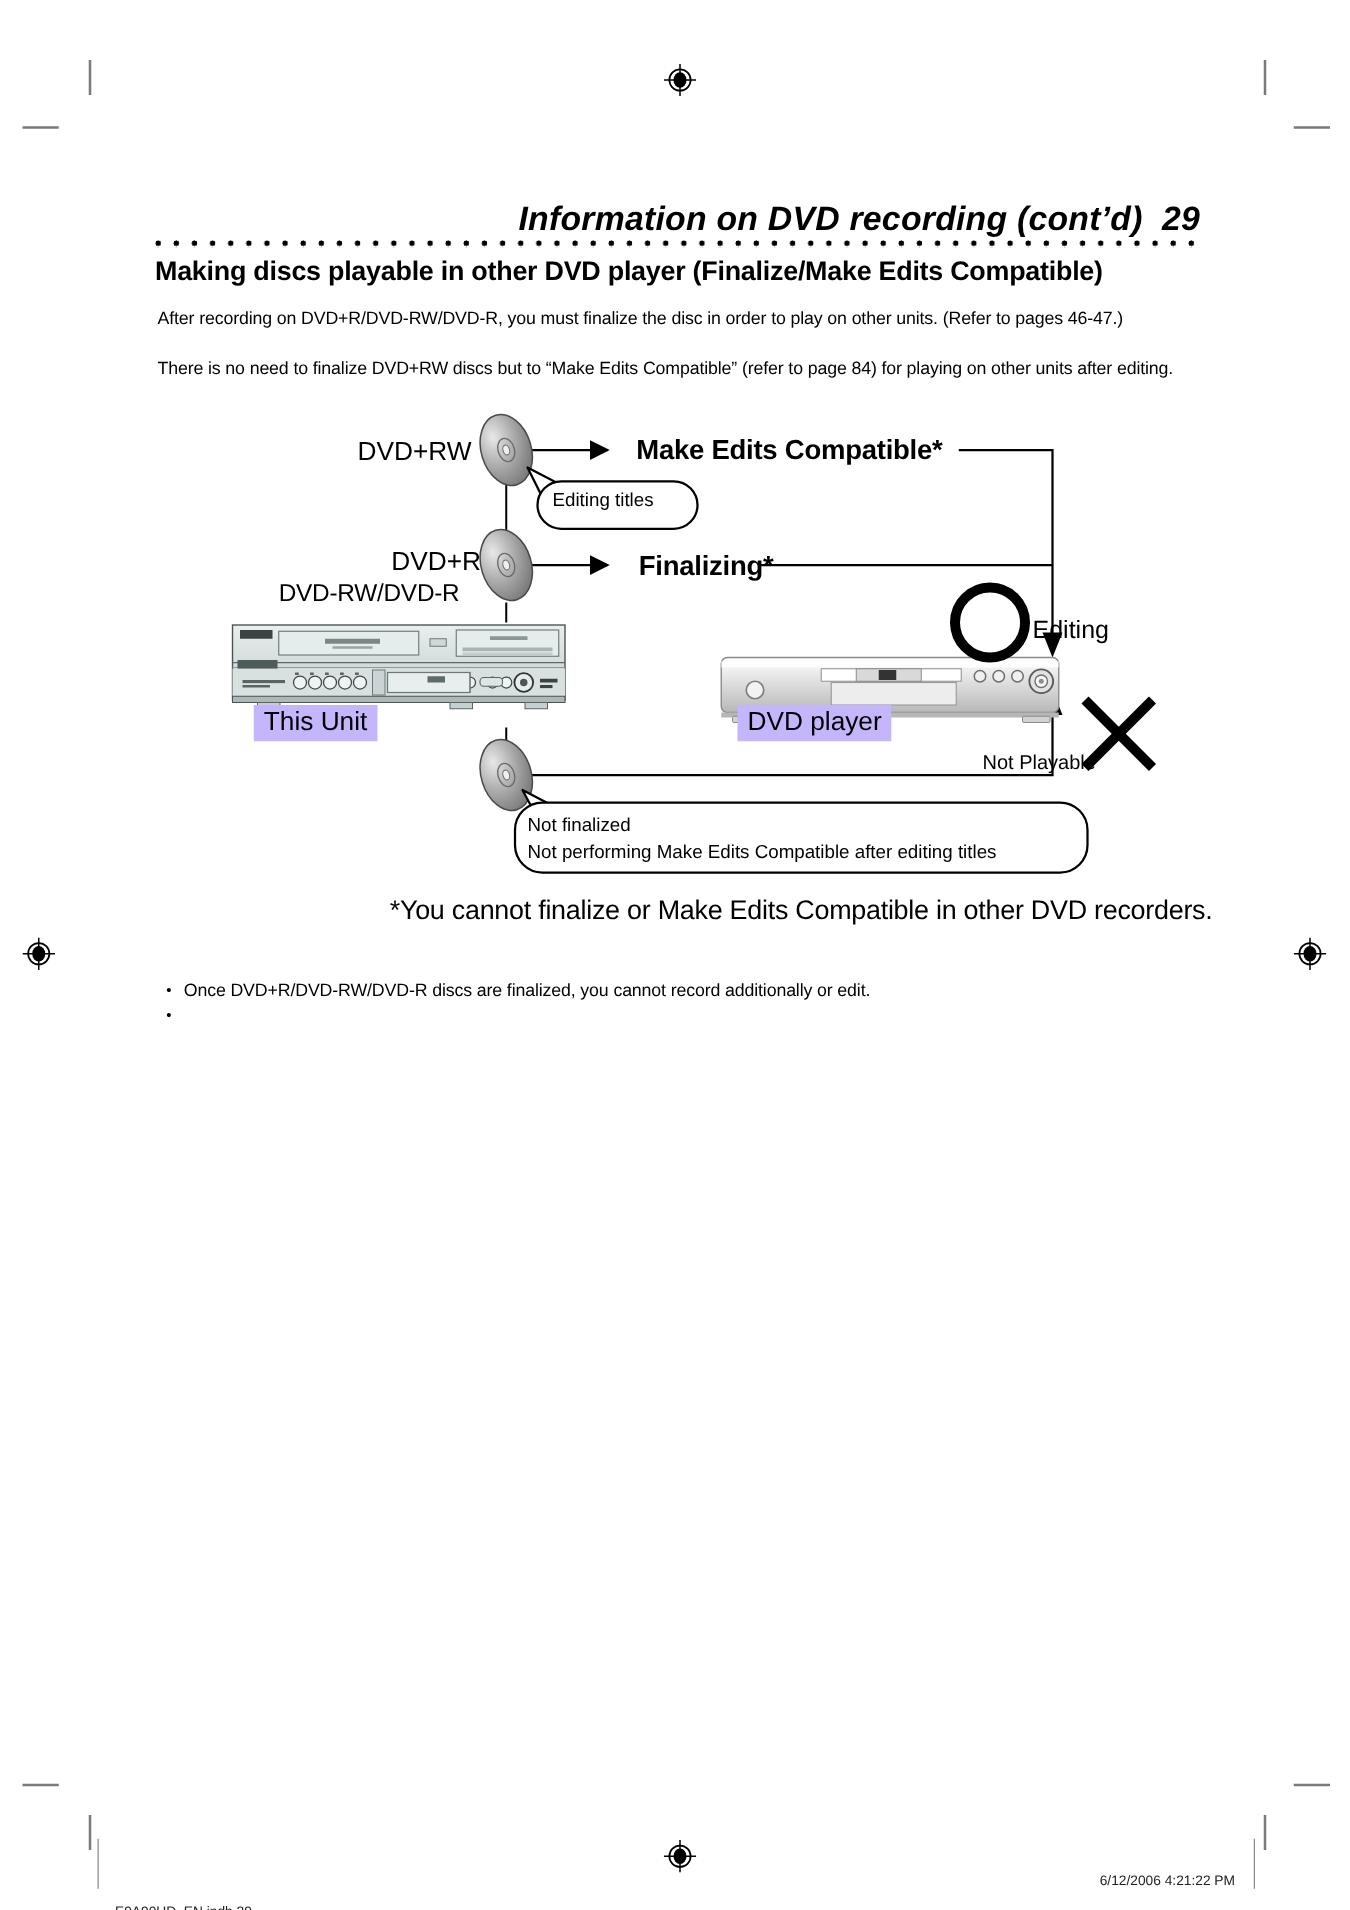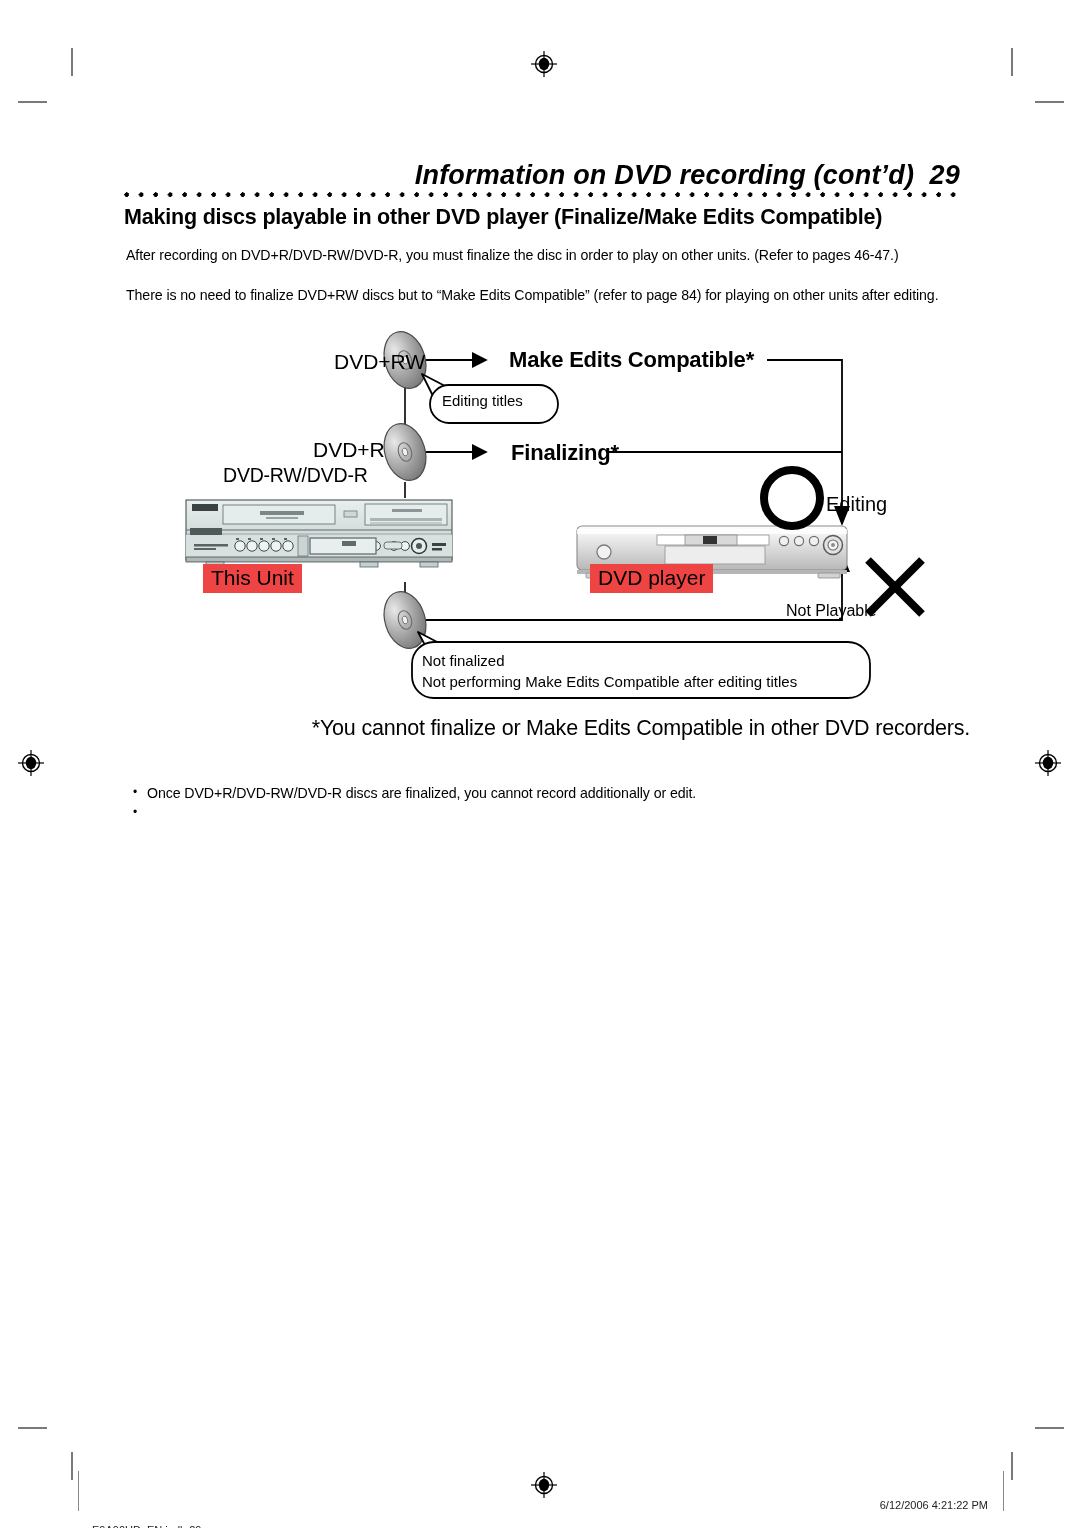--- a/index.html
+++ b/index.html
@@ -84,31 +84,31 @@
   }
   .diagram svg { display: block; }
 
   .dlabel {
     position: absolute;
     font-size: 21px;
     white-space: nowrap;
   }
   .dlabel.bold { font-weight: bold; font-size: 22px; letter-spacing: -0.2px; }
 
-  .lbl-dvdrw   { left: 166px;  top: 20px; margin-left: 48px; }
+  .lbl-dvdrw   { left: 166px;  top: 20px; }
   .lbl-dvdr    { left: 193px;  top: 108px; }
   .lbl-dvdrwr  { left: 103px;  top: 134px; font-size: 19.5px; letter-spacing:-0.2px;}
   .lbl-mec     { left: 389px;  top: 17px; }
   .lbl-fin     { left: 391px;  top: 110px; }
   .lbl-playable    { left: 706px; top: 163px; font-size: 20px; }
   .lbl-notplayable { left: 666px; top: 272px; font-size: 16px; }
 
   .graybox {
     position: absolute;
-    background: #ef4444;
+    background: #c4b5fd;
     color: #000;
     font-size: 21px;
     padding: 2px 8px 3px 8px;
     white-space: nowrap;
   }
   .gb-thisunit { left: 83px; top: 234px; }
   .gb-dvdplayer { left: 470px; top: 234px; }
 
   .callout-text {
     position: absolute;

